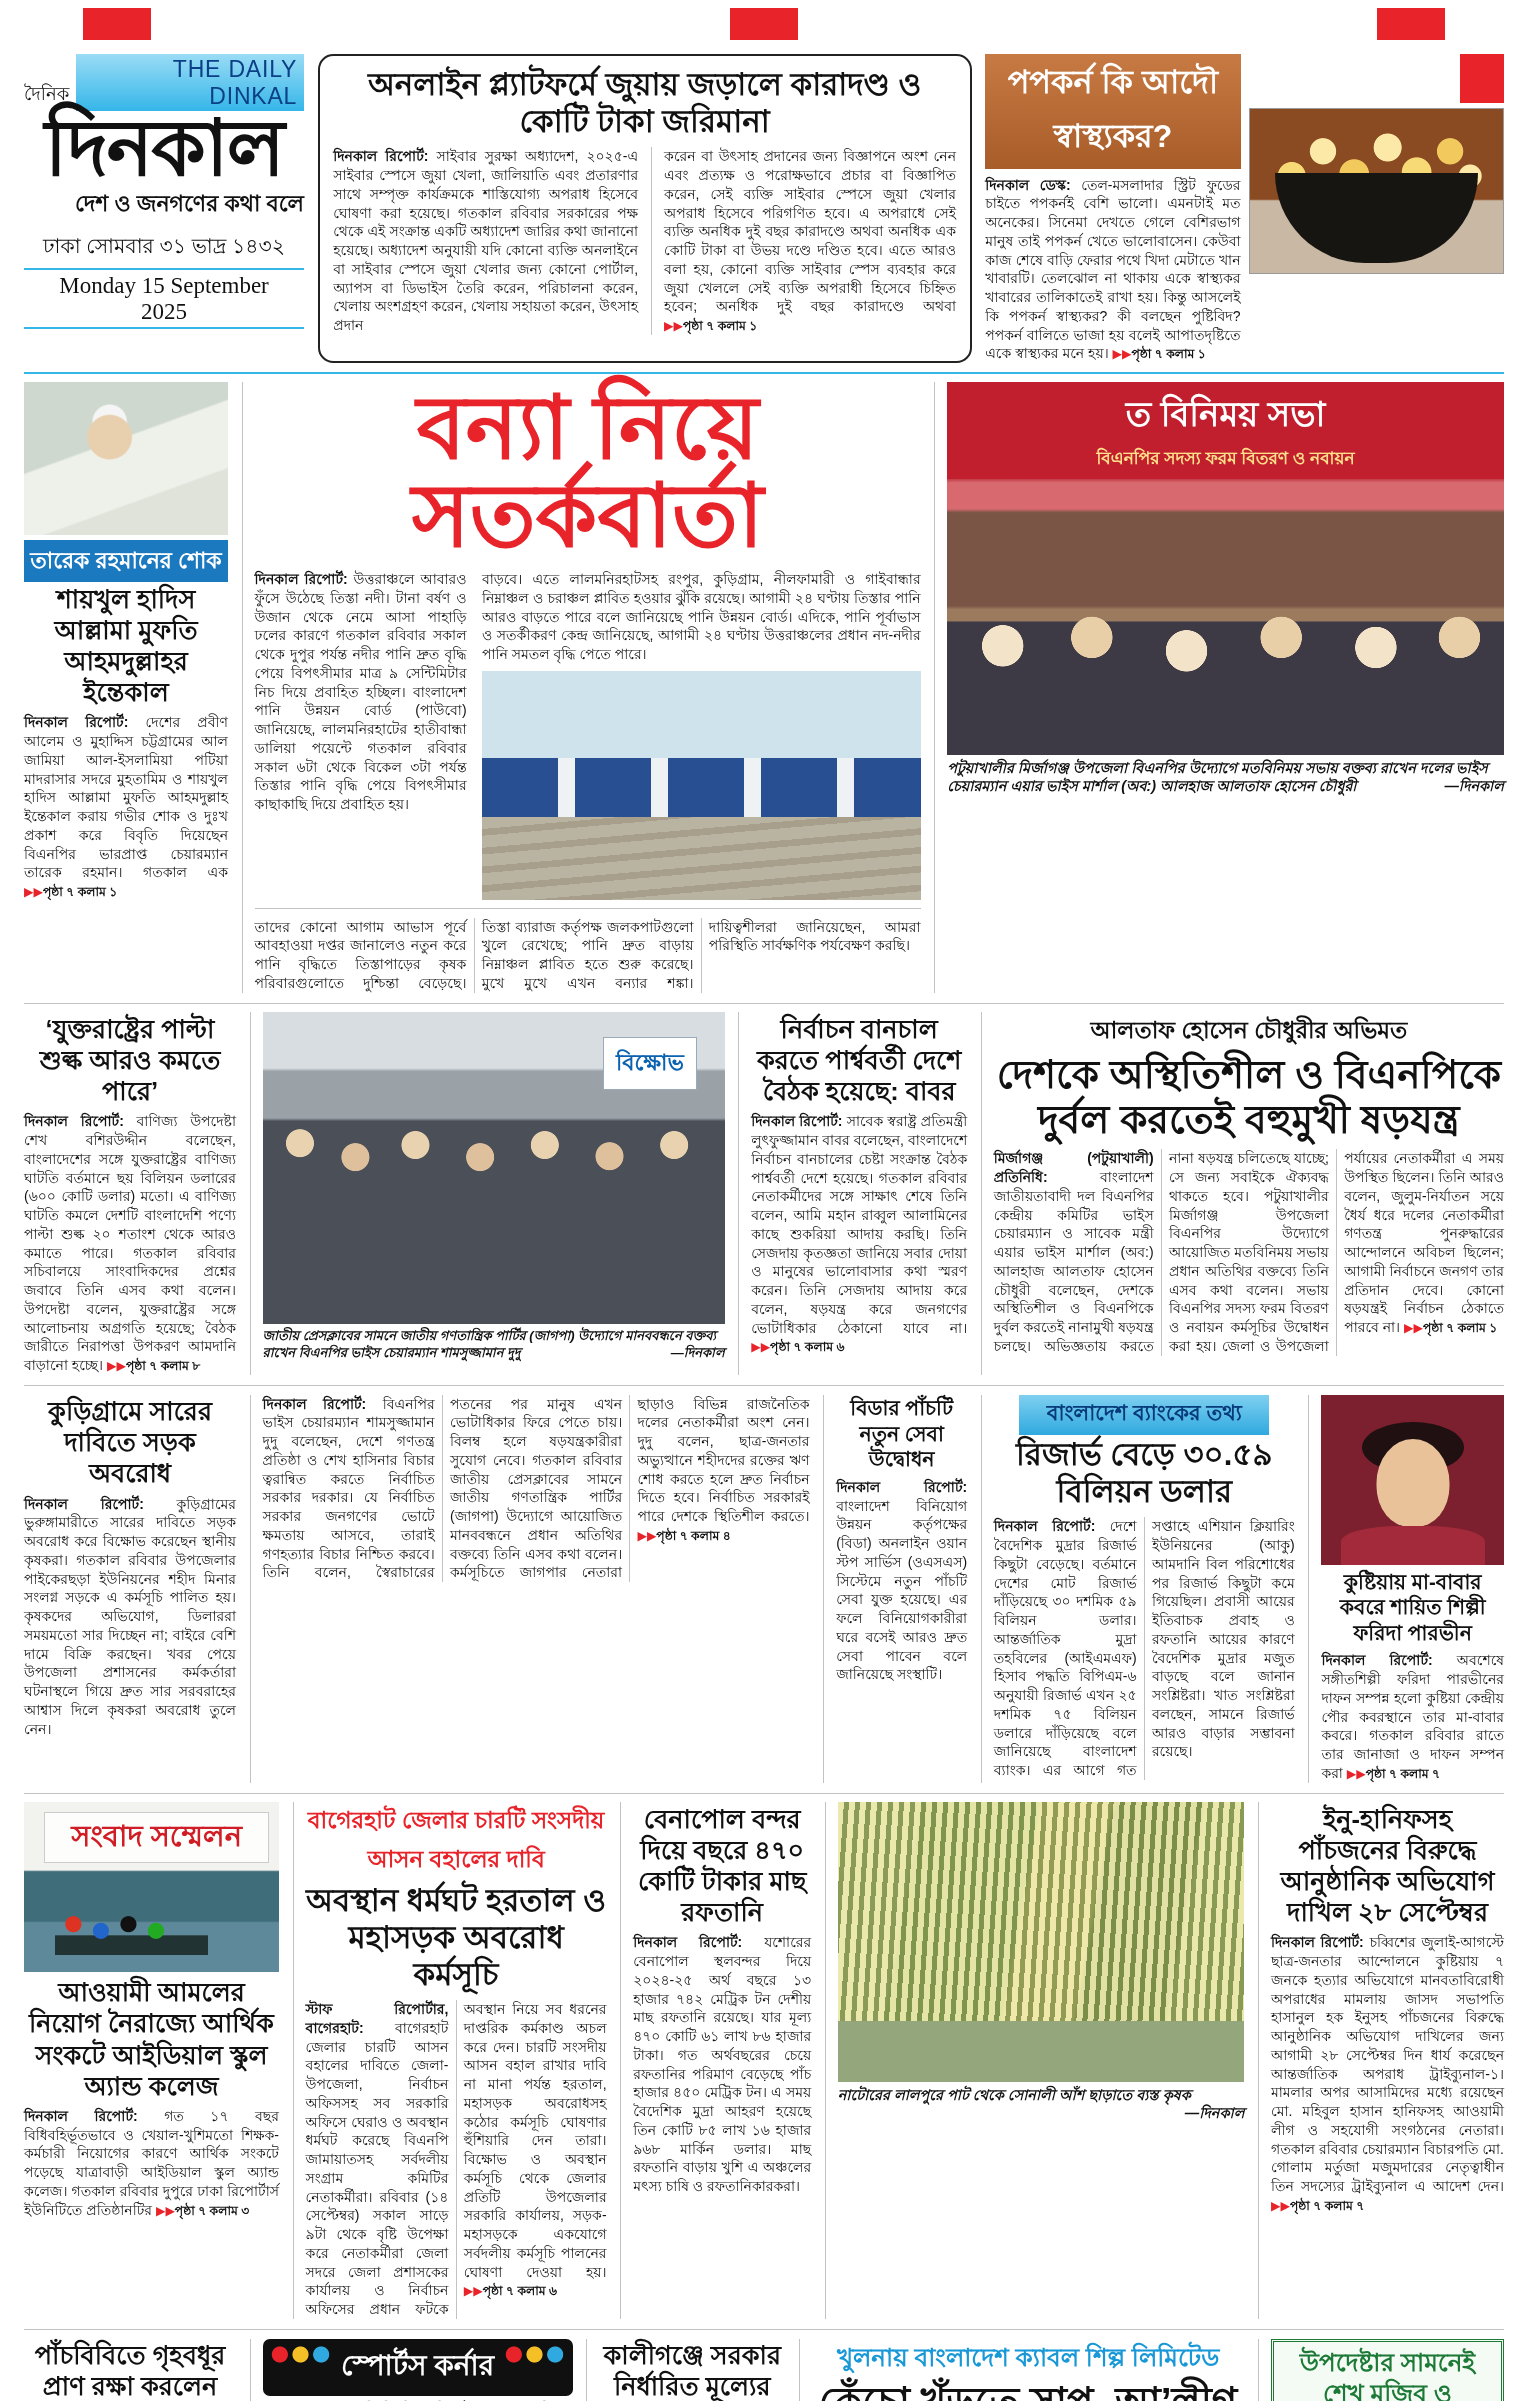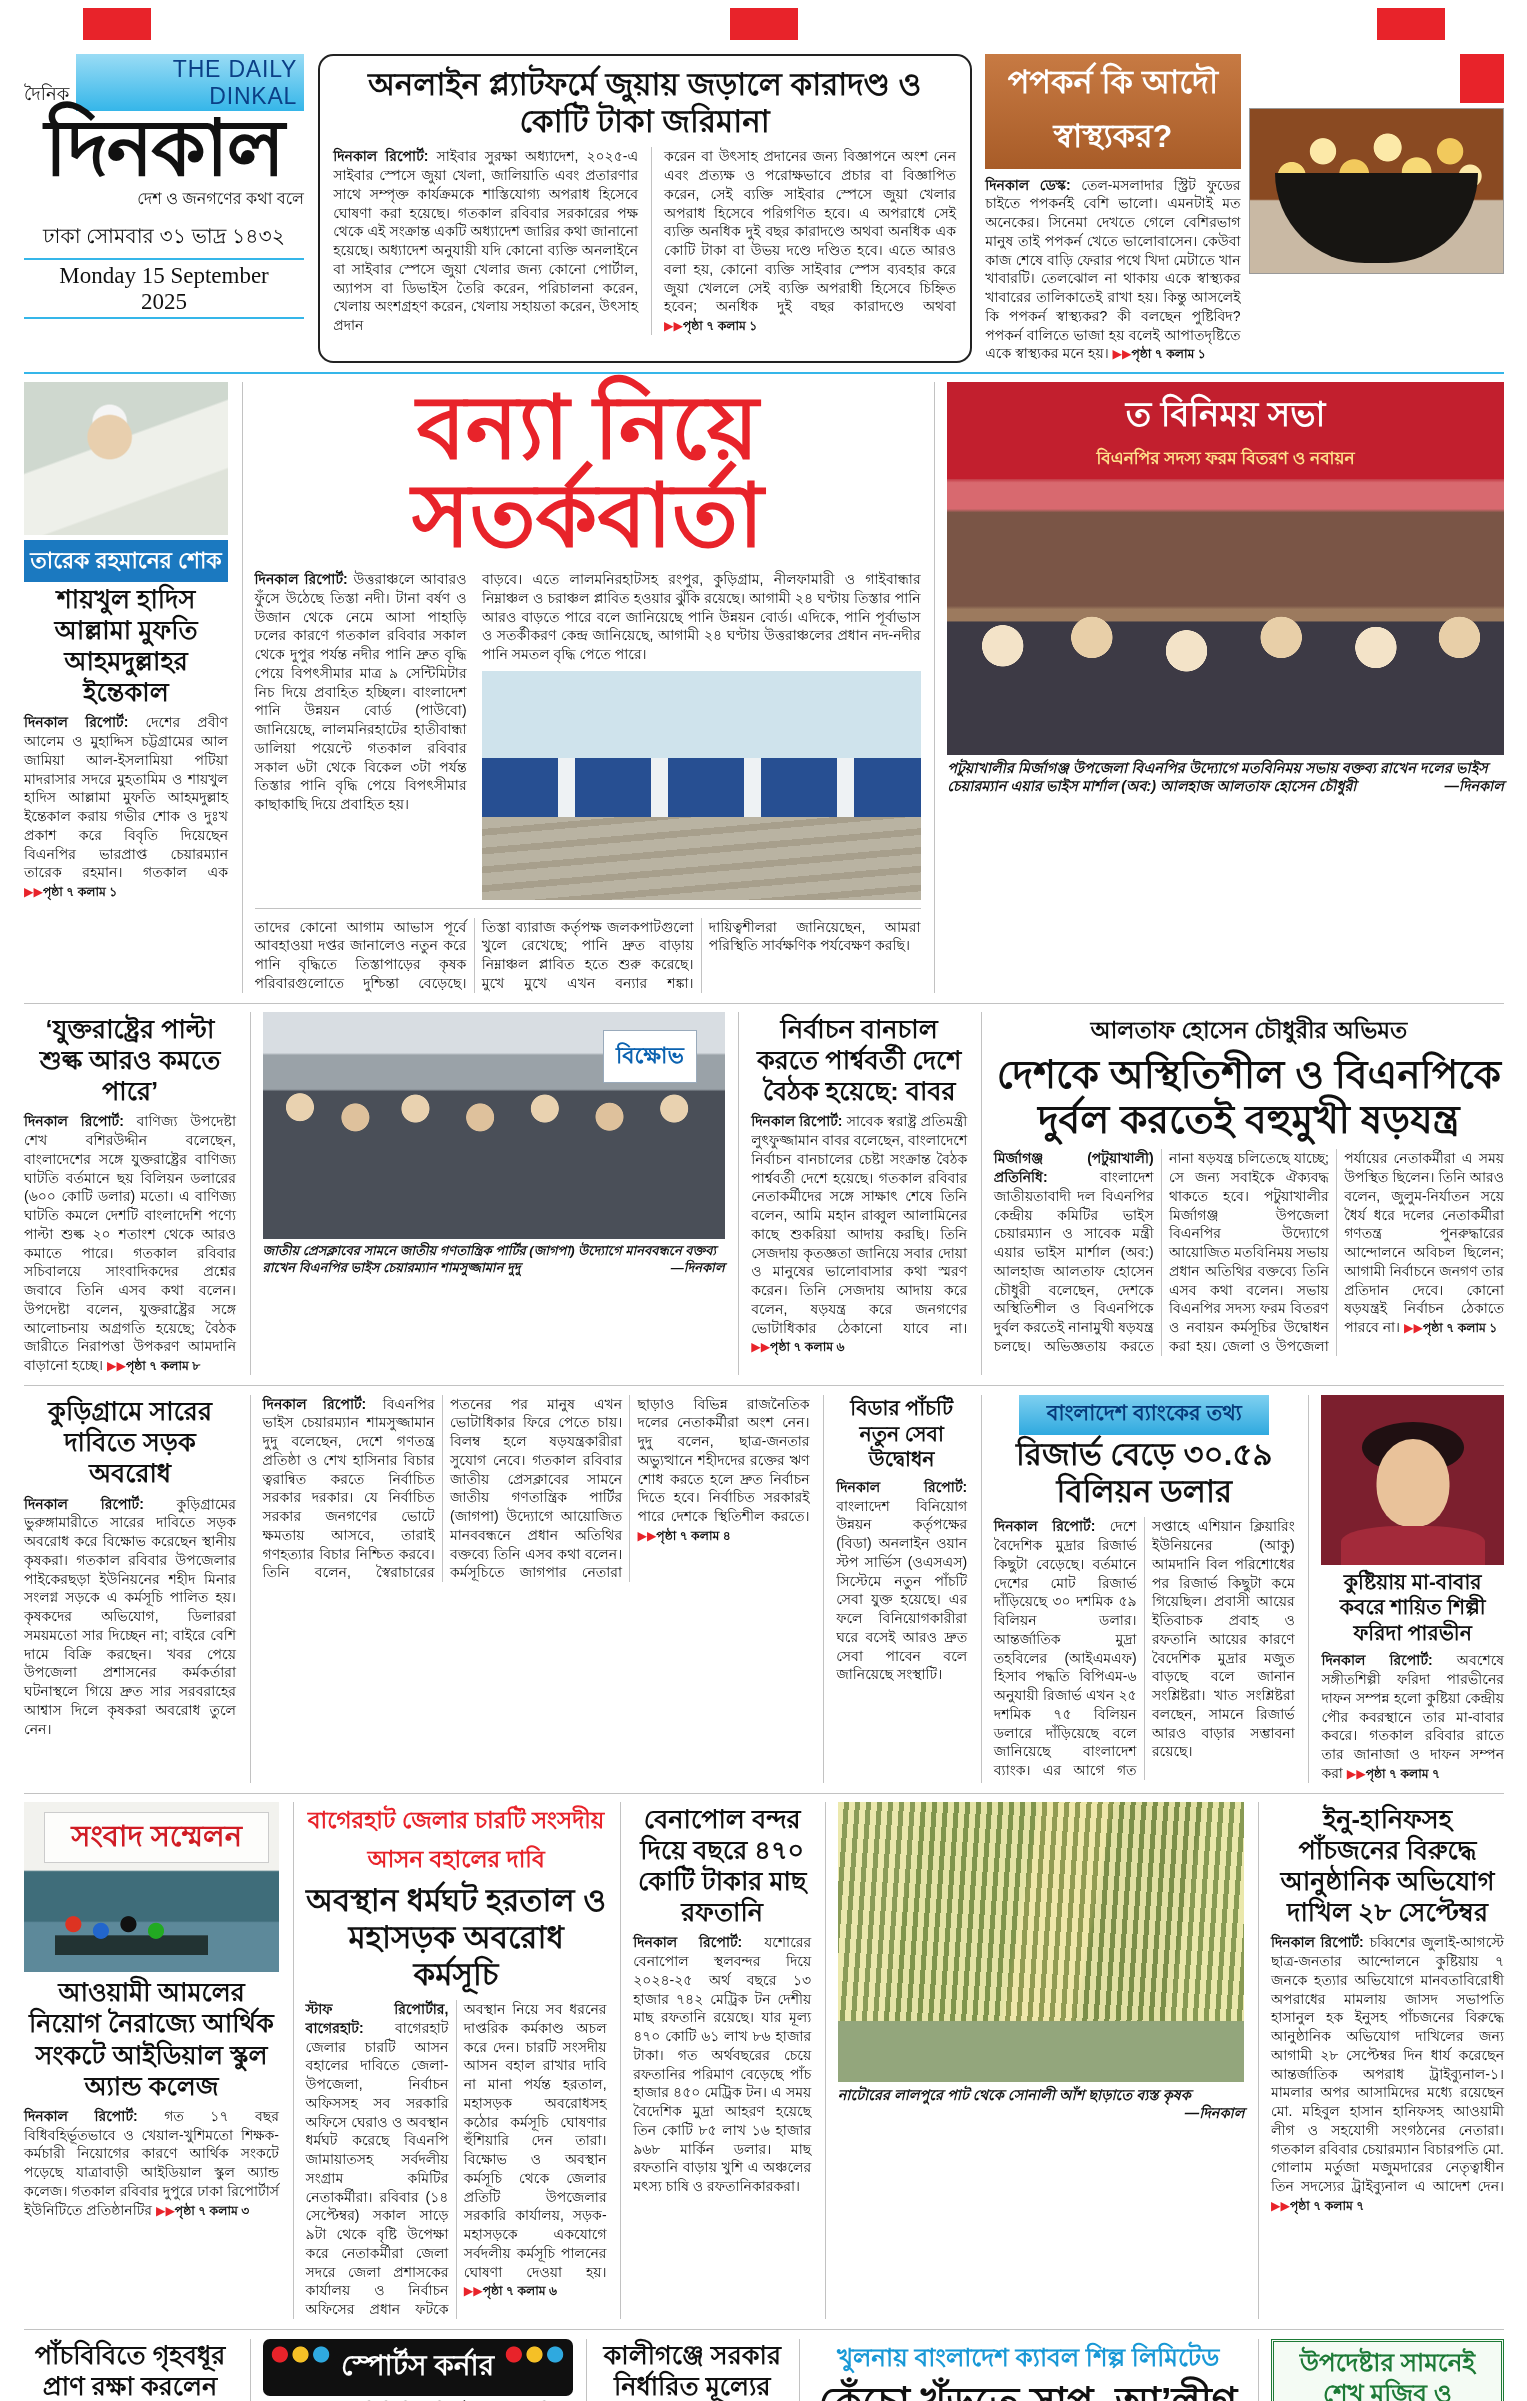--- a/index.html
+++ b/index.html
@@ -13,21 +13,21 @@
   .redbox{width:68px;height:32px;background:var(--red)}
   .band{display:grid;gap:0 13.6px;margin-top:8.5px}
   .vr{border-left:0.8px solid var(--rule);padding-left:12px}
   .boxed{border:2.5px solid #222;border-radius:15.3px;padding:8.5px 13.6px}
   
   .masthead{display:flex;flex-direction:column;align-items:center;text-align:center}
   .mh-top{display:flex;width:100%;align-items:flex-end;gap:6.8px}
   .mh-daily{font-weight:normal;font-size:18px}
   .mh-eng{flex:1;background:linear-gradient(180deg,#9adcf5,#35b6e9);color:#0b3f86;font-weight:normal;font-size:23px;padding:1.7px 6.8px;text-align:right;letter-spacing:0.8px}
   .mh-logo{font-size:78px;font-weight:900;line-height:.95;letter-spacing:-1.7px}
-  .mh-tag{font-weight:normal;font-size:16px;align-self:flex-end}
+  .mh-tag{font-weight:bold;font-size:22px;align-self:flex-end}
   .mh-date-bn{font-size:20.4px;margin-top:8.5px}
   .mh-date-en{font-family:"Liberation Serif","DejaVu Serif",serif;font-size:23px;border-top:2.5px solid var(--cyan);border-bottom:2.5px solid var(--cyan);padding:2.5px 12px;margin-top:3.4px}
   
   .h-main{font-size:88px;font-weight:900;color:var(--red);text-align:center;line-height:1.0;margin:1.7px 0 10.2px}
   .h-xl{font-size:39px;font-weight:900;text-align:center;line-height:1.15;margin:1.7px 0 6.8px}
   .h-lg{font-size:31px;font-weight:900;text-align:center;line-height:1.2;margin:1.7px 0 6.8px}
   .h-md{font-size:25.5px;font-weight:900;text-align:center;line-height:1.22;margin:1.7px 0 5.1px}
   .h-sm{font-size:20.4px;font-weight:900;text-align:center;line-height:1.25;margin:1.7px 0 5.1px}
   .kick-bluebar{background:var(--blue);color:#fff;font-weight:900;font-size:22px;text-align:center;padding:2.5px 5.1px}
   .kick-cyanbar{background:linear-gradient(180deg,#7fd0f0,#2fa9df);color:#063a7a;font-weight:900;font-size:21px;text-align:center;padding:2.5px 5.1px;margin:0 25.5px}
@@ -57,21 +57,21 @@
     radial-gradient(circle at 10% 35%,#f3e3c8 0 20.4px,transparent 21px),
     radial-gradient(circle at 26% 30%,#e8cfa8 0 20.4px,transparent 21px),
     radial-gradient(circle at 43% 38%,#f3e3c8 0 20.4px,transparent 21px),
     radial-gradient(circle at 60% 30%,#e8cfa8 0 20.4px,transparent 21px),
     radial-gradient(circle at 77% 36%,#f3e3c8 0 20.4px,transparent 21px),
     radial-gradient(circle at 92% 30%,#e8cfa8 0 20.4px,transparent 21px),
     linear-gradient(180deg,transparent 0 20%,#3d3a45 21%)}
   .ph-teesta{height:229px;background:linear-gradient(180deg,#cfe3ec 0 38%,#6f86a0 39% 42%,#2f5faa 43% 52%,#cdd3d6 53% 58%,#9aa8a0 59% 63%,#b9b3a0 64%)}
   .ph-teesta .gates{position:absolute;top:38%;left:0;right:0;height:26%;background:repeating-linear-gradient(90deg,#274f92 0 76px,#eef2f4 76px 93px)}
   .ph-teesta .water{position:absolute;bottom:0;left:0;right:0;height:36%;background:repeating-linear-gradient(175deg,#b9b3a2 0 12px,#a79f8c 12px 18.7px)}
-  .ph-jagpa{height:227px;background:linear-gradient(180deg,#d8dde2 0 18%,#9aa2a8 19% 34%,#4a4f58 35%)}
+  .ph-jagpa{height:312px;background:linear-gradient(180deg,#d8dde2 0 18%,#9aa2a8 19% 34%,#4a4f58 35%)}
   .ph-jagpa .heads{position:absolute;top:30%;left:0;right:0;height:30%;background:
     radial-gradient(circle at 8% 40%,#e9d2b0 0 13.6px,transparent 14.4px),
     radial-gradient(circle at 20% 55%,#dec19c 0 13.6px,transparent 14.4px),
     radial-gradient(circle at 33% 42%,#e9d2b0 0 13.6px,transparent 14.4px),
     radial-gradient(circle at 47% 55%,#dec19c 0 13.6px,transparent 14.4px),
     radial-gradient(circle at 61% 42%,#e9d2b0 0 13.6px,transparent 14.4px),
     radial-gradient(circle at 75% 54%,#dec19c 0 13.6px,transparent 14.4px),
     radial-gradient(circle at 89% 42%,#e9d2b0 0 13.6px,transparent 14.4px)}
   .ph-jagpa .sign{position:absolute;right:6%;top:8%;background:#fff;color:#0b62b0;font-weight:900;font-size:22px;padding:6.8px 12px;border:0.8px solid #9ab}
   .ph-press{height:170px;background:linear-gradient(180deg,#f2f2ee 0 40%,#3f6d7a 41% 70%,#5d899a 71%)}

